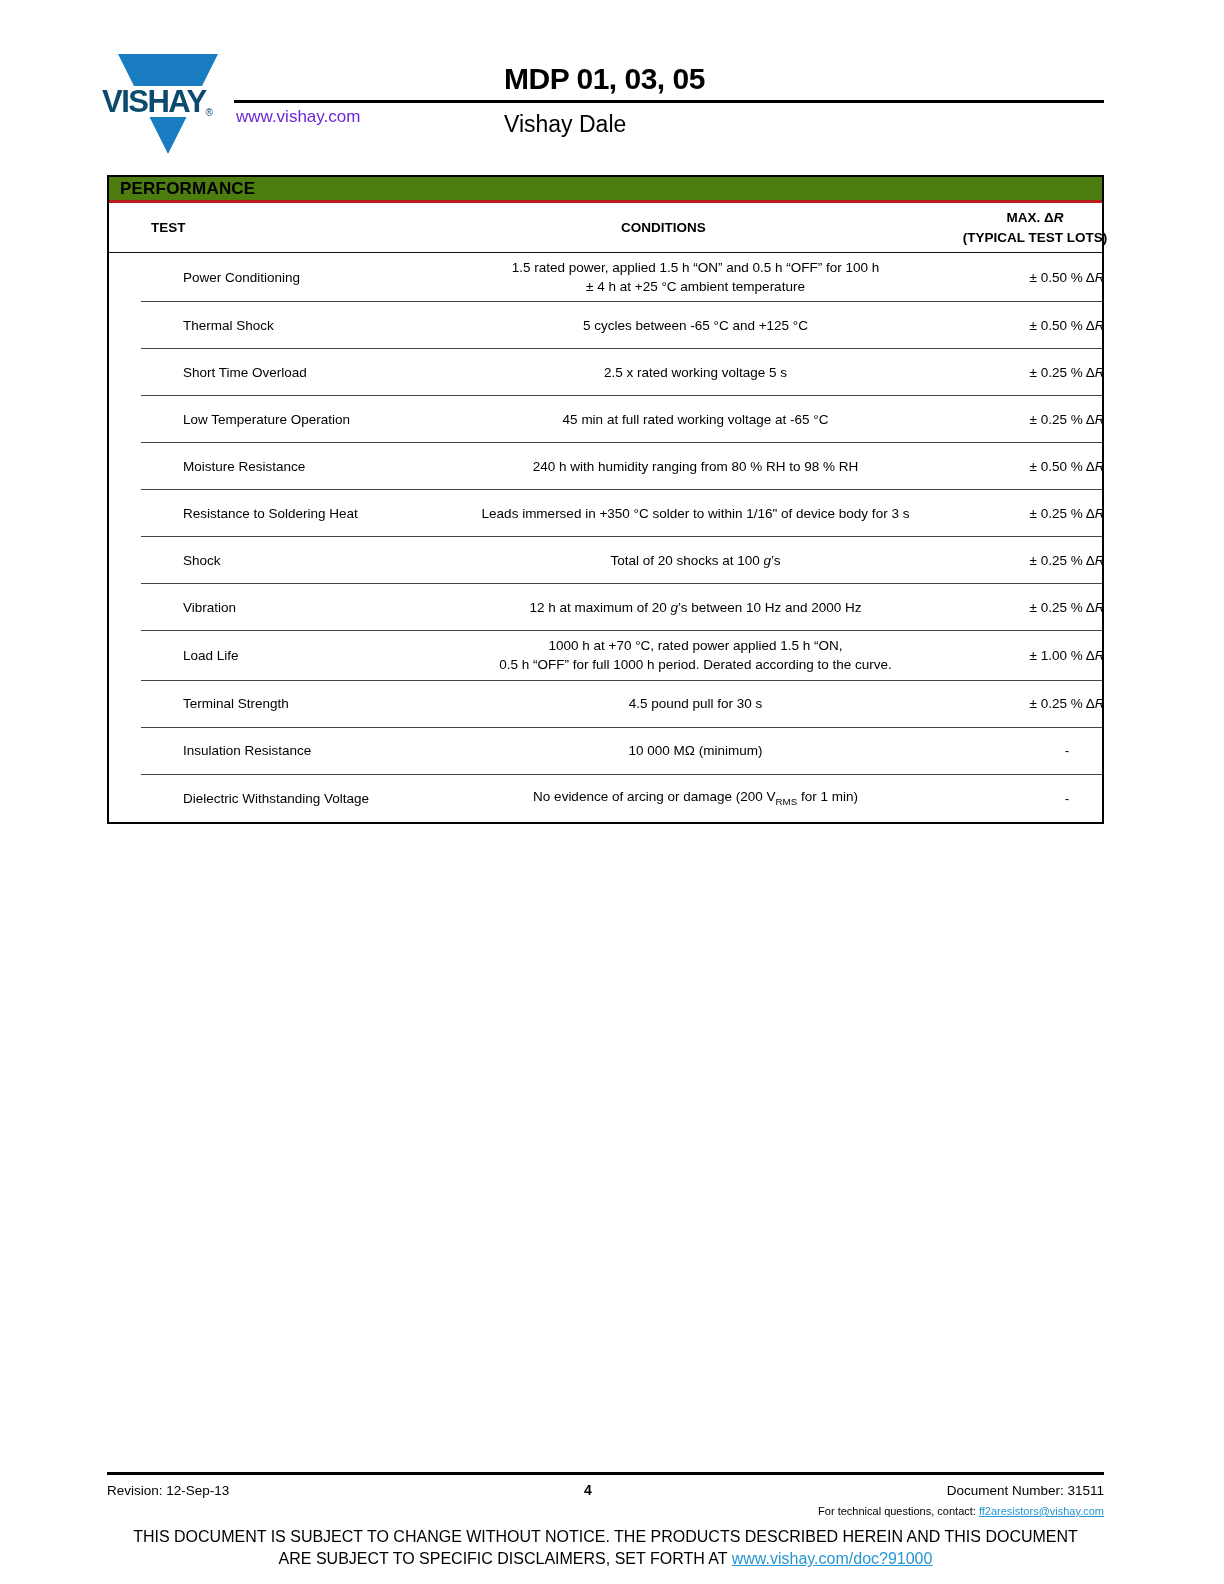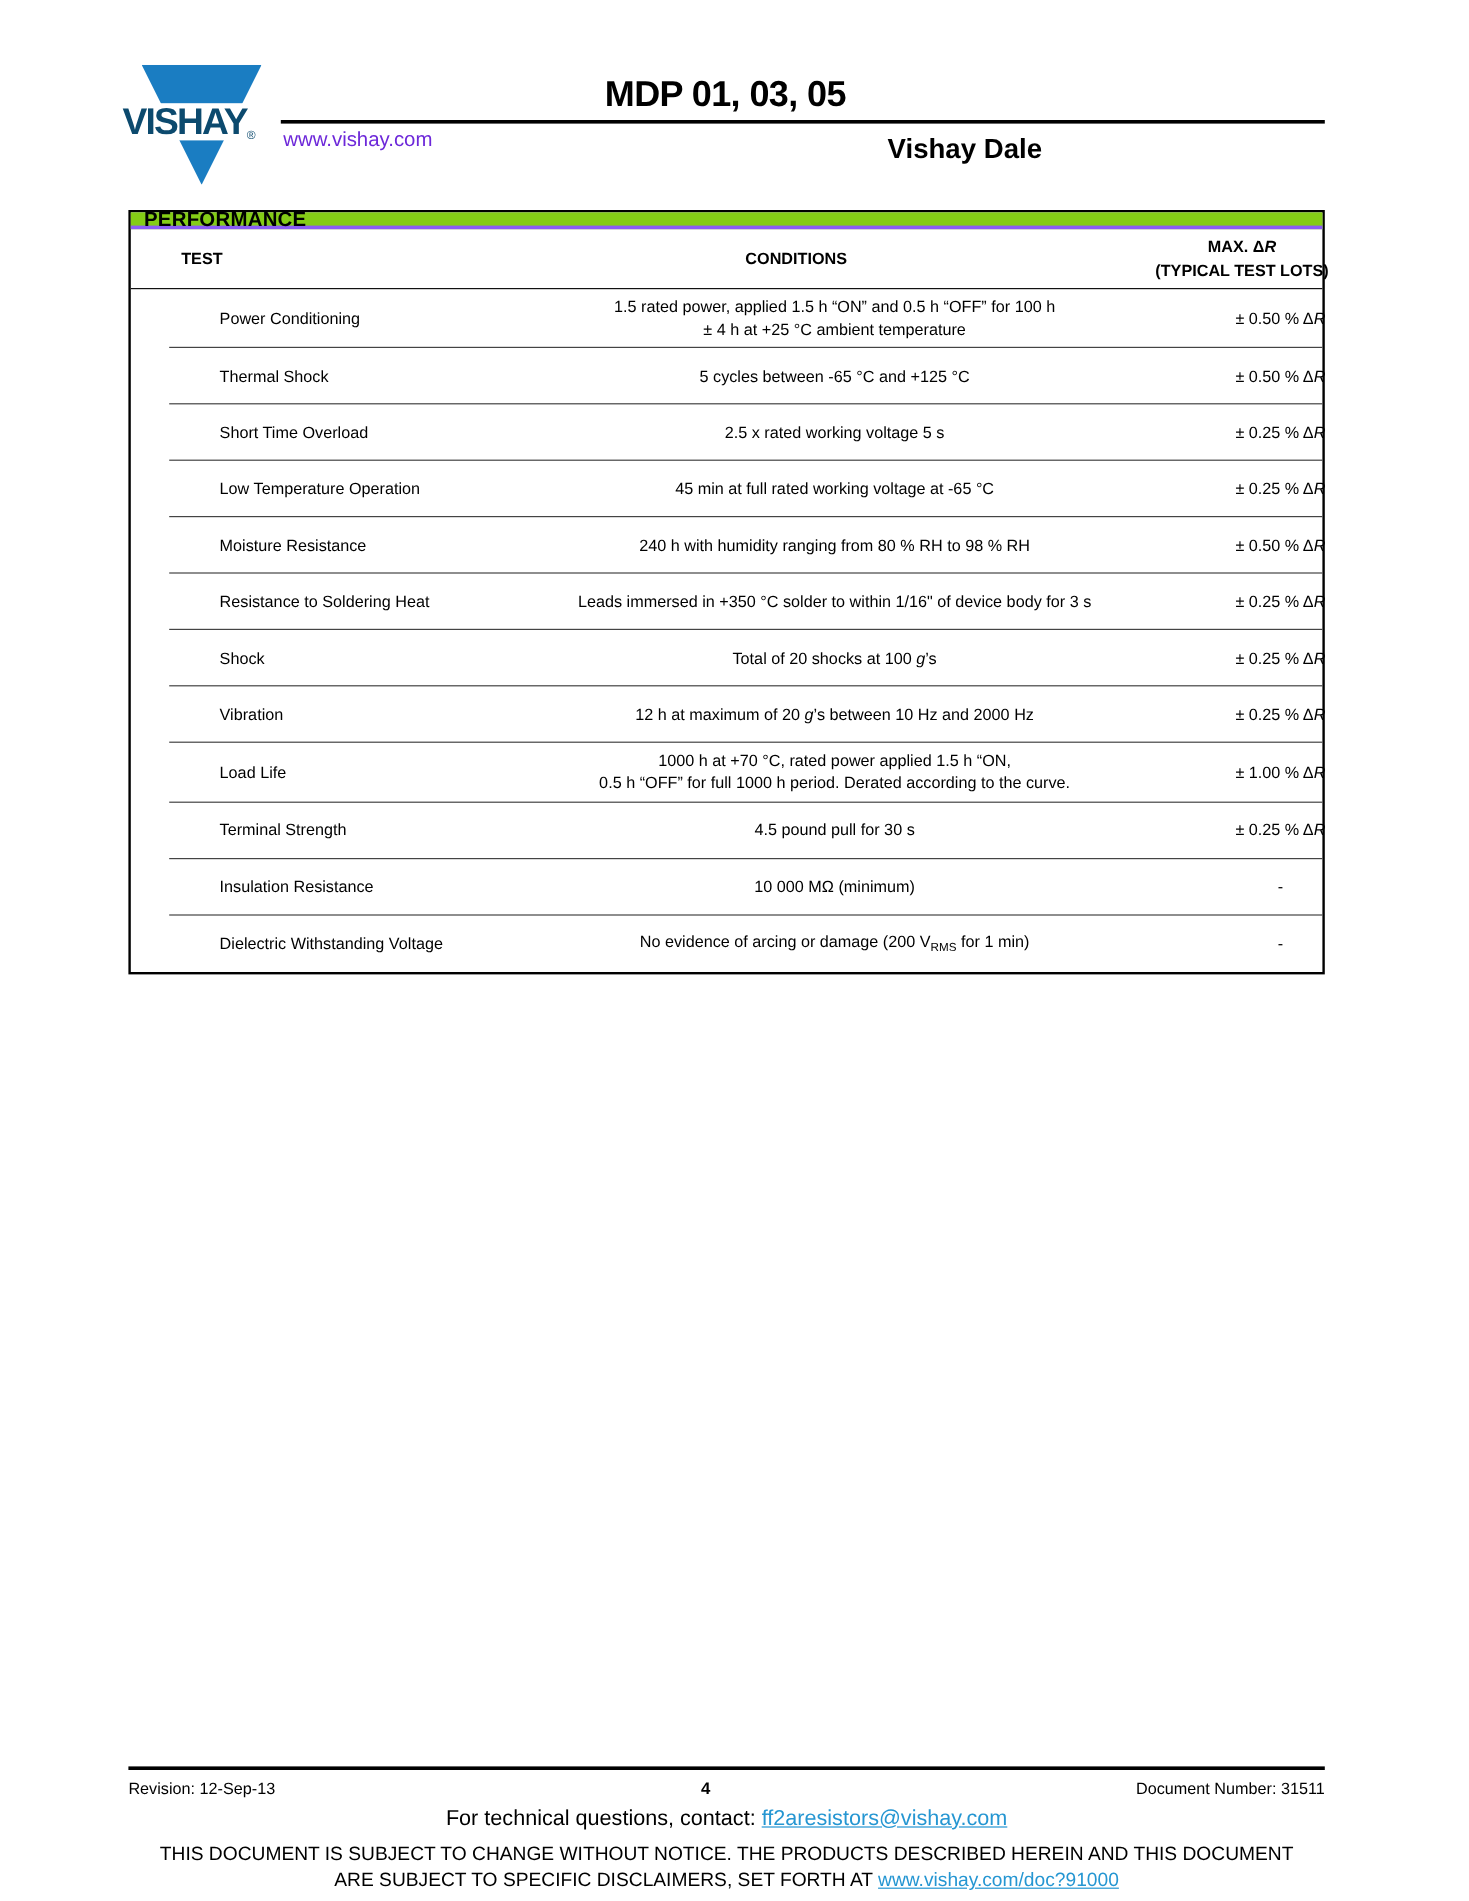--- a/index.html
+++ b/index.html
@@ -38,32 +38,32 @@
   .header-rule {
     position: absolute; left: 234px; top: 100px; width: 870px; height: 3px;
     background: #000;
   }
   .product-title {
     position: absolute; right: 120px; top: 62px; width: 600px;
     text-align: left; font-size: 30px; font-weight: 700; letter-spacing: -0.5px;
   }
   .brand {
     position: absolute; right: 120px; top: 111px; width: 600px;
-    text-align: center; font-size: 23px; font-weight: 700;
+    text-align: left; font-size: 23px; font-weight: 400;
   }
 
   
   .perf-table {
     position: absolute; left: 107px; top: 175px; width: 997px;
     border: 2px solid #000;
     font-size: 13.5px;
   }
   .banner {
-    height: 14px; background: #84cc16;
-    border-bottom: 3px solid #8b5cf6;
+    height: 26px; background: #4d7c0f;
+    border-bottom: 3px solid #b91c1c;
     font-size: 17px; font-weight: 800; letter-spacing: 0.2px;
     padding-left: 11px; display: flex; align-items: center;
   }
   .thead, .trow {
     display: grid;
     grid-template-columns: 250px 553px 190px;
     padding-left: 28px;
   }
   .thead { border-bottom: 1.5px solid #111; min-height: 50px; font-weight: 700; }
   .trow { border-bottom: 1px solid #444; min-height: 47px; margin-left: 32px; }
@@ -79,21 +79,21 @@
   sub { font-size: 0.72em; }
 
   
   .footer { position: absolute; left: 107px; top: 1472px; width: 997px; }
   .footer-rule { height: 3px; background: #000; }
   .footer-row1 {
     display: flex; justify-content: space-between; align-items: baseline;
     margin-top: 7px; font-size: 13.5px;
   }
   .footer-row1 .fr-center { font-weight: 700; font-size: 14px; }
-  .footer-center { text-align: center; font-size: 18px; margin-top: 7px; }
+  .footer-center { text-align: right; font-size: 11px; margin-top: 7px; }
   .footer-disclaimer { text-align: center; font-size: 16px; margin-top: 9px; line-height: 1.4; }
   a.doc-link { color: #2596d2; text-decoration: underline; cursor: pointer; }
 </style>
 </head>
 <body>
 
 <div class="page">
 
   <div class="logo">
     <div class="logo-tri"></div>

